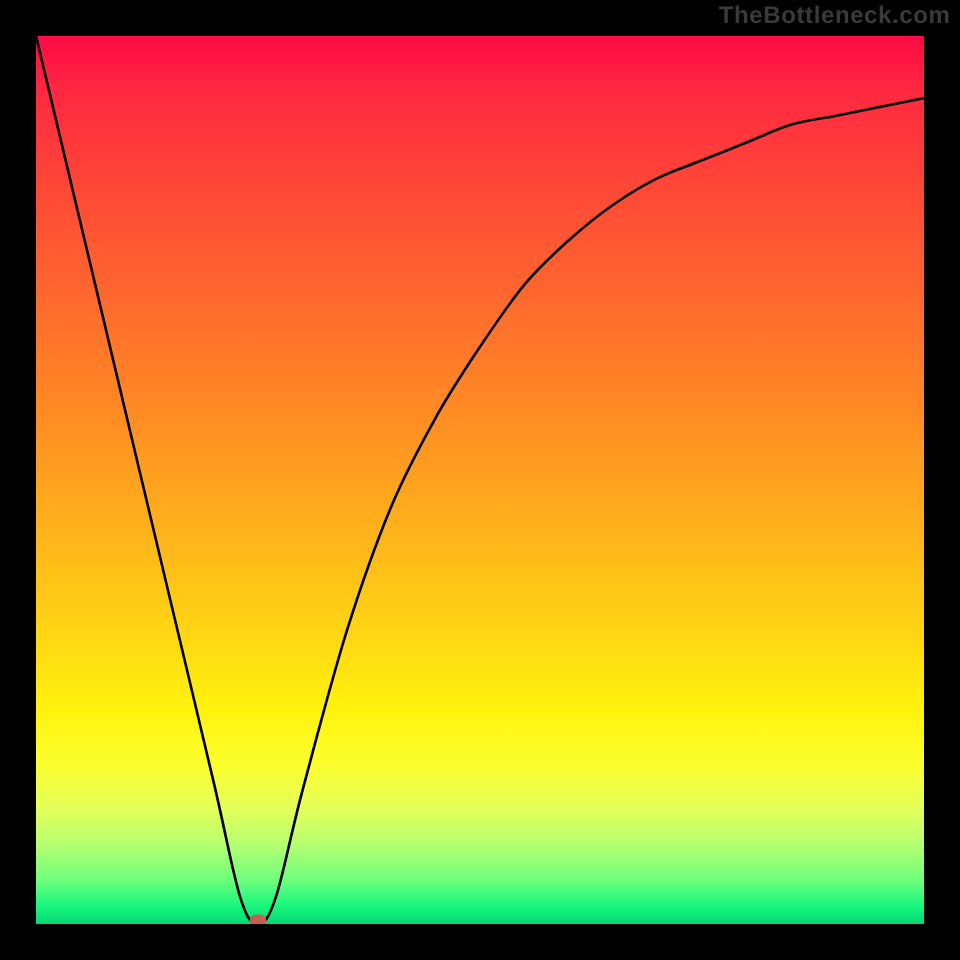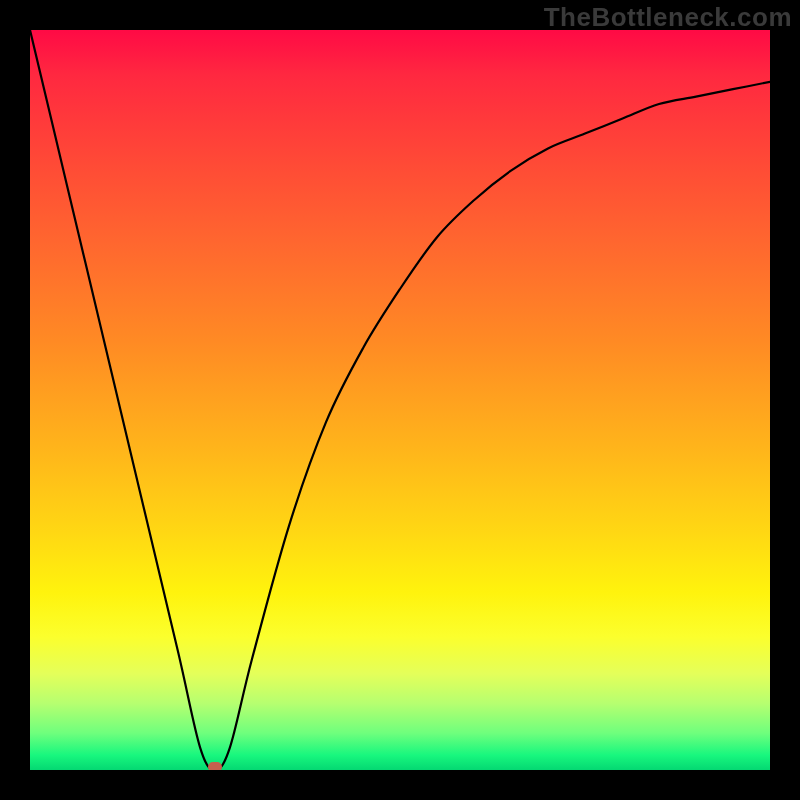--- a/index.html
+++ b/index.html
@@ -14,21 +14,21 @@
     width: 800px;
     height: 800px;
     position: relative;
     background: #000000;
   }
   .watermark {
     position: absolute;
     top: 2px;
     right: 8px;
     color: #3a3a3a;
-    font-size: 26px;
+    font-size: 20px;
     font-weight: 600;
     letter-spacing: 0.5px;
     z-index: 10;
     user-select: none;
     font-family: Arial, sans-serif;
   }
   .plot-area {
     position: absolute;
     left: 30px;
     top: 30px;

